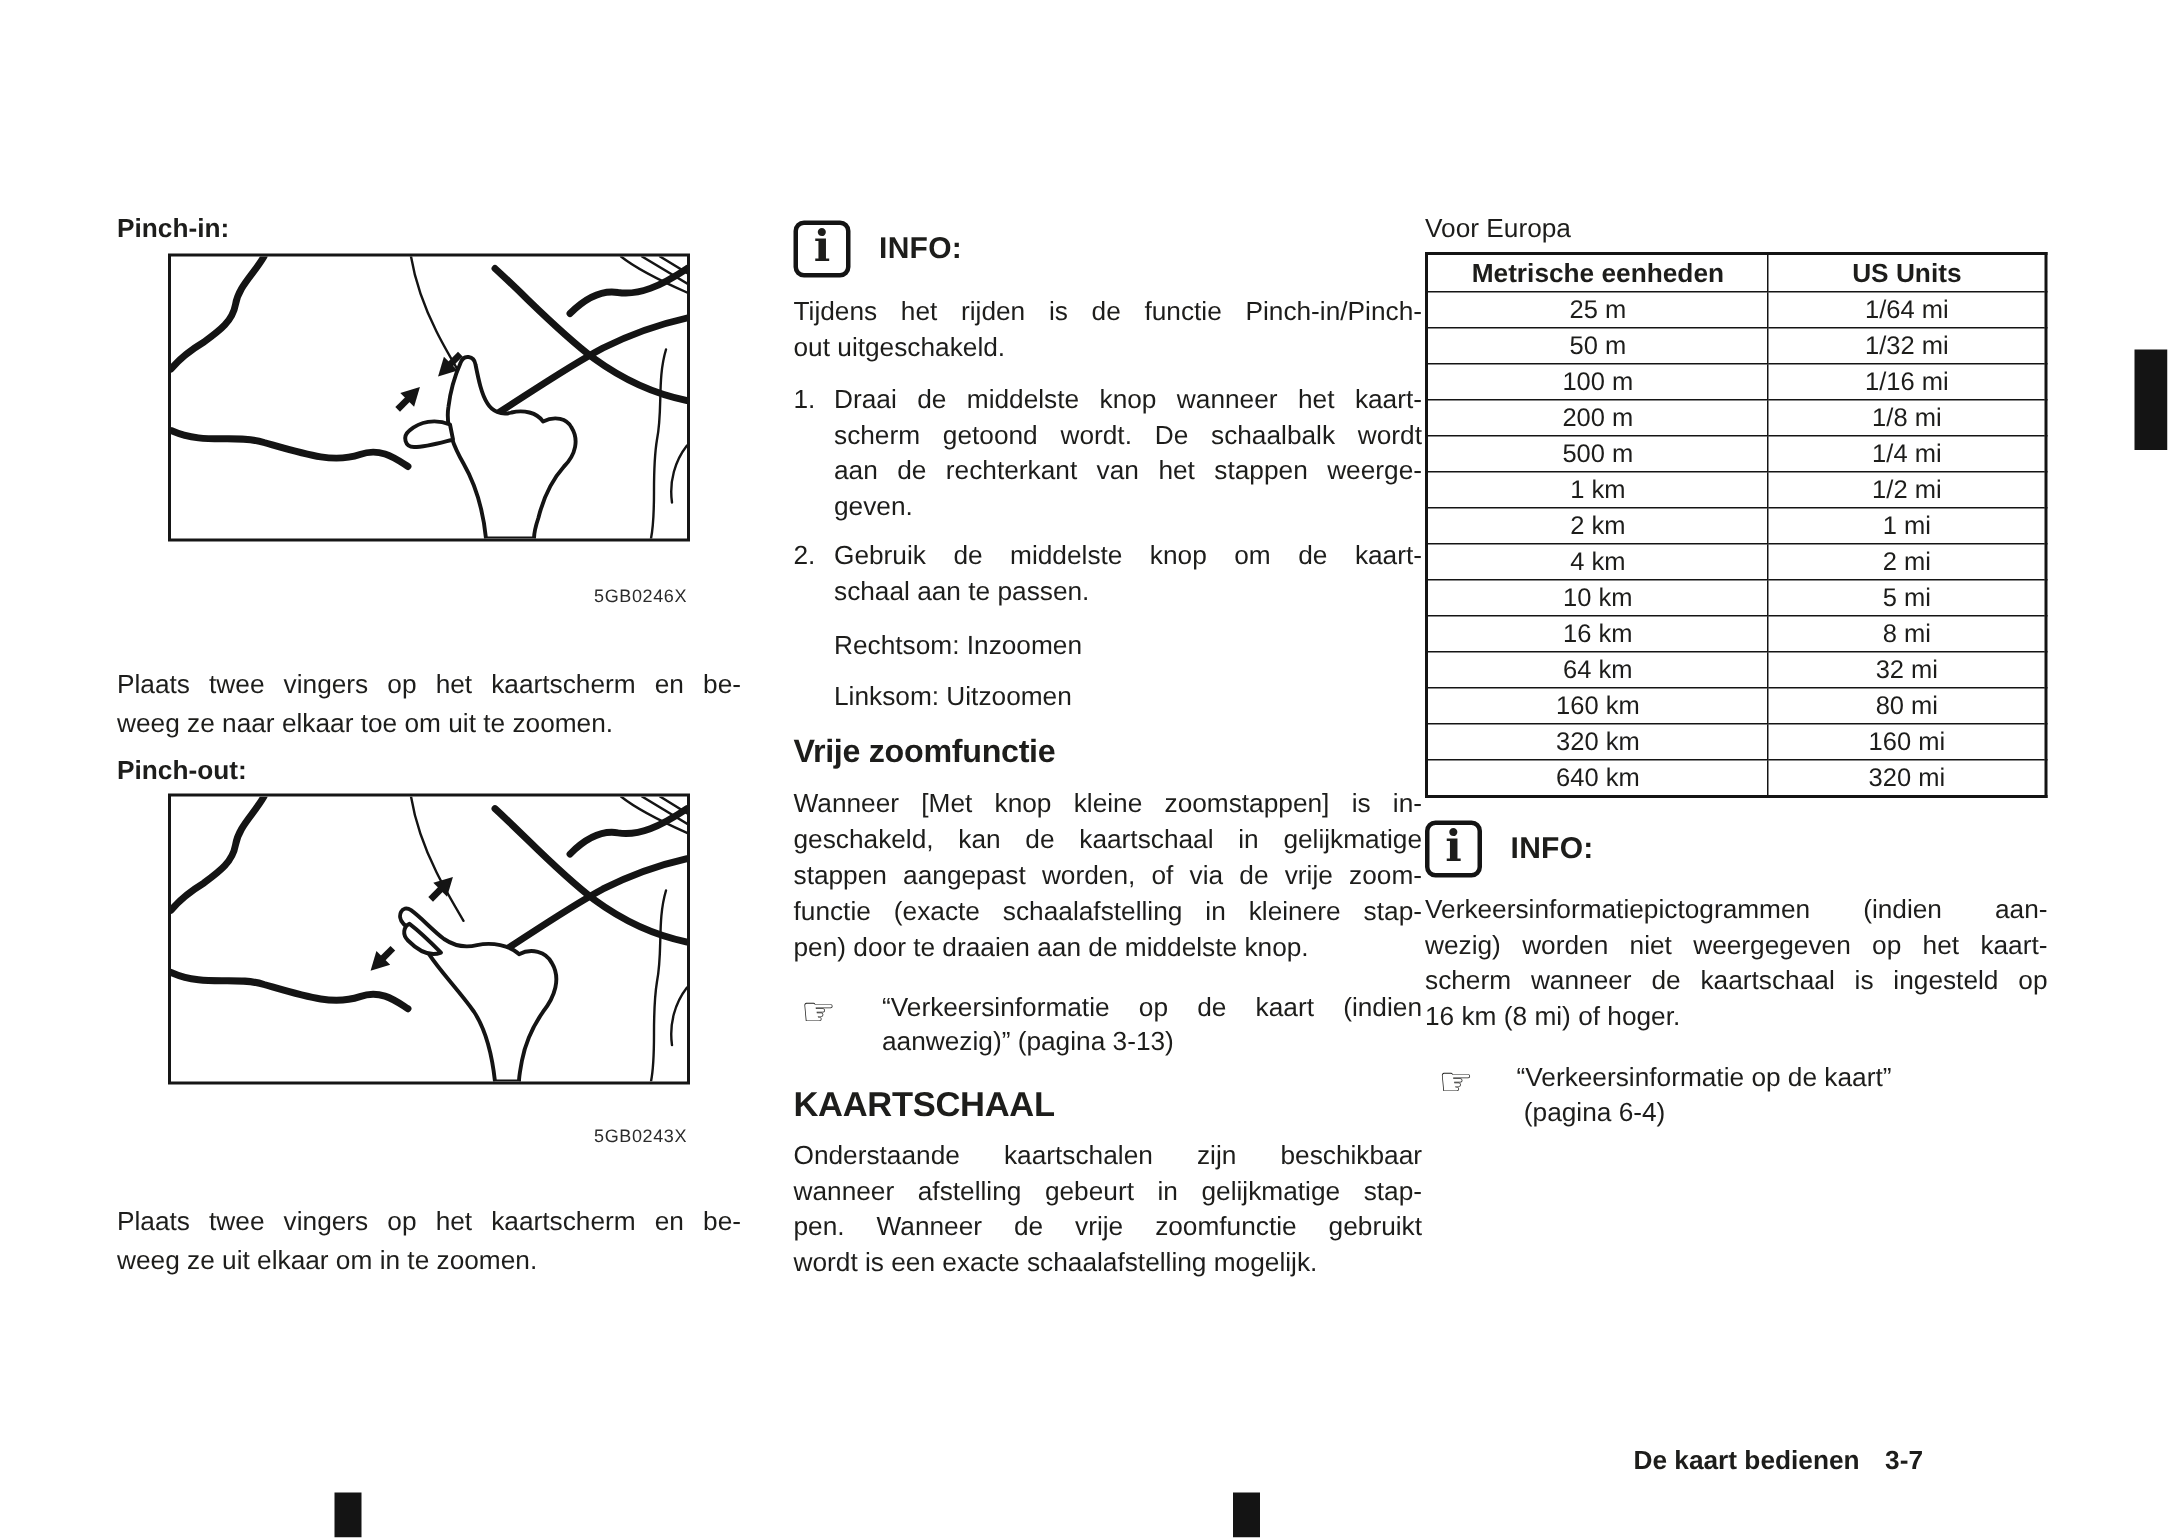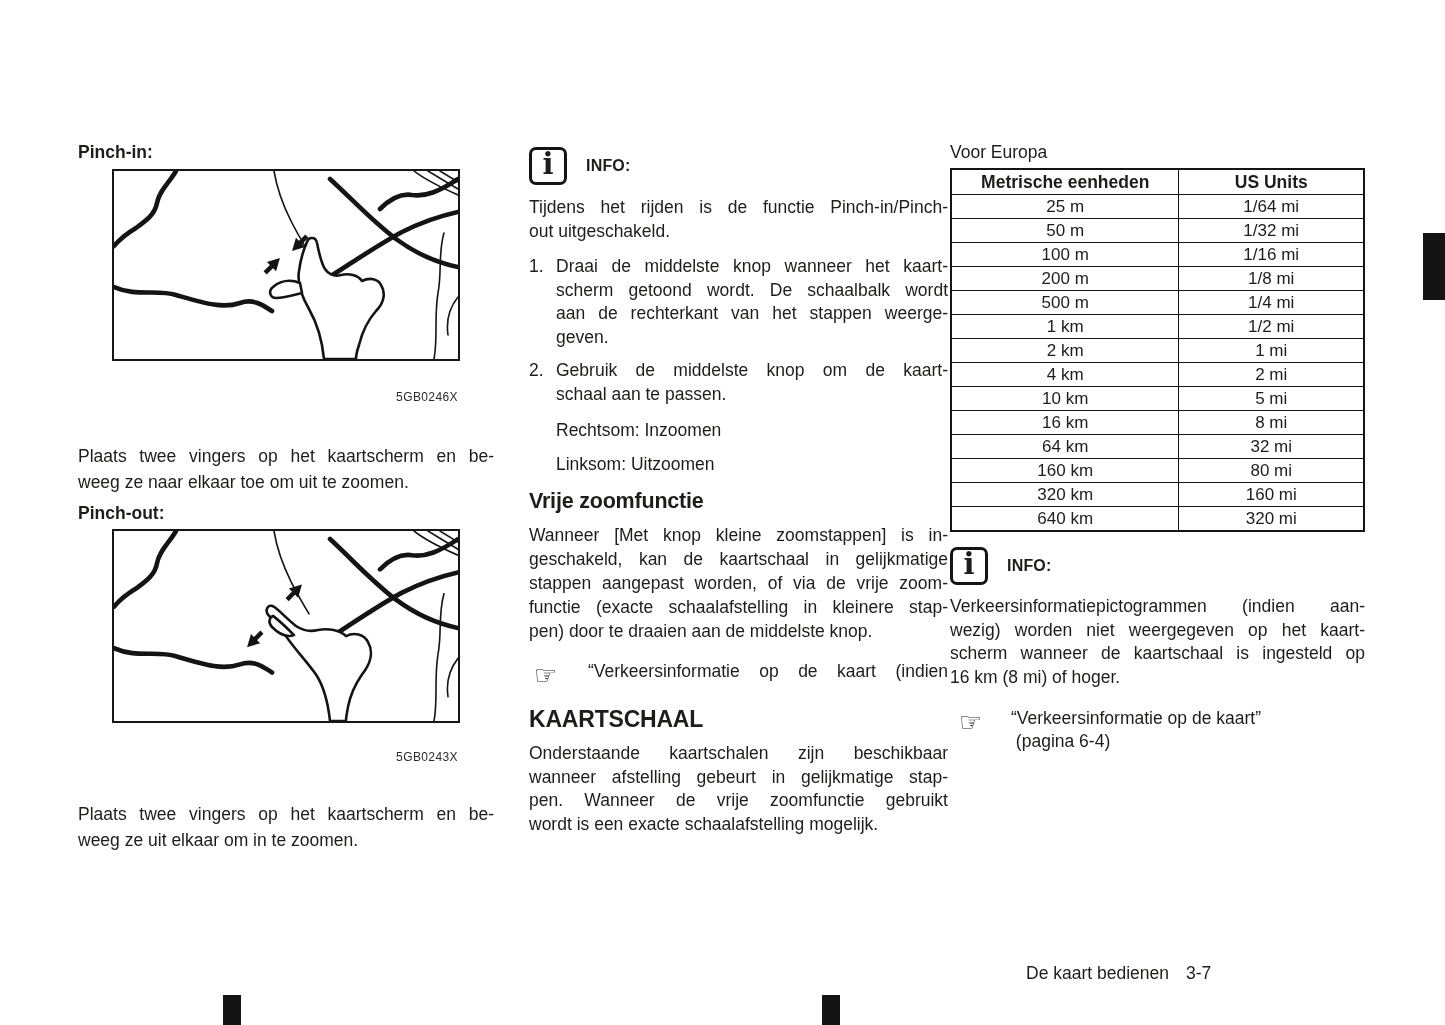--- a/index.html
+++ b/index.html
@@ -27,21 +27,21 @@
   .rt{fill:none;stroke:#141414;stroke-width:1.6;stroke-linecap:round;stroke-linejoin:round;}
   .hand{fill:#ffffff;stroke:#141414;stroke-width:2.6;stroke-linejoin:round;}
   .arr{fill:#141414;stroke:none;}
 
   .info-row{display:flex;align-items:center;height:38px;}
   .info-box{
     width:32px;height:32px;border:3px solid #141414;border-radius:7px;
     display:flex;align-items:center;justify-content:center;flex:0 0 auto;
   }
   .info-box span{font-family:"DejaVu Serif", serif;font-weight:bold;font-size:29px;line-height:29px;transform:translateY(-2px);}
-  .info-label{font-weight:bold;font-size:16px;margin-left:19px;letter-spacing:.2px;}
+  .info-label{font-weight:bold;font-size:20px;margin-left:19px;letter-spacing:.2px;}
 
   .h-caps{font-weight:bold;font-size:23px;line-height:26px;letter-spacing:-0.2px;}
   .h-sent{font-weight:bold;font-size:21.5px;line-height:24px;letter-spacing:-0.2px;}
 
   .num-item{display:flex;}
   .num-item .num{width:27px;flex:0 0 auto;}
   .num-item .lines{flex:1;}
 
   .ref-row{display:flex;}
   .pointer-glyph{
@@ -54,22 +54,22 @@
   table.units th, table.units td{
     border:1px solid #141414;text-align:center;vertical-align:middle;
     font-size:17px;height:23px;padding:0;
   }
   table.units th{font-weight:bold;font-size:17.5px;height:24px;}
   table.units .c1{width:228px;}
   table.units .c2{width:185px;}
   .table-title{font-size:17.5px;line-height:18px;}
 
   .footer{
-    position:absolute;top:963px;left:1026px;width:415px;text-align:left;
-    font-weight:normal;font-size:17.5px;
+    position:absolute;top:963px;left:978px;width:415px;text-align:center;
+    font-weight:bold;font-size:17.5px;
   }
   .footer .pageno{margin-left:17px;}
 
   .edge-tab{position:absolute;left:1423px;top:233px;width:22px;height:67px;background:#141414;}
   .reg-mark{position:absolute;top:995px;width:18px;height:30px;background:#141414;}
   .reg-left{left:223px;}
   .reg-right{left:822px;}
 </style>
 </head>
 <body>
@@ -186,20 +186,21 @@
       <div class="just">geschakeld, kan de kaartschaal in gelijkmatige</div>
       <div class="just">stappen aangepast worden, of via de vrije zoom-</div>
       <div class="just">functie (exacte schaalafstelling in kleinere stap-</div>
       <div>pen) door te draaien aan de middelste knop.</div>
     </div>
 
   <div class="ref-row" style="margin-top:17px;">
     <div class="pointer-glyph">☞</div>
     <div class="lines">
         <div class="just">“Verkeersinformatie op de kaart (indien</div>
+        <div>aanwezig)” (pagina 3-13)</div>
       </div>
   </div>
 
   <div class="h-caps" style="margin-top:18px;">KAARTSCHAAL</div>
 
   <div class="body-mid lines" style="margin-top:10px;">
       <div class="just">Onderstaande kaartschalen zijn beschikbaar</div>
       <div class="just">wanneer afstelling gebeurt in gelijkmatige stap-</div>
       <div class="just">pen. Wanneer de vrije zoomfunctie gebruikt</div>
       <div>wordt is een exacte schaalafstelling mogelijk.</div>

